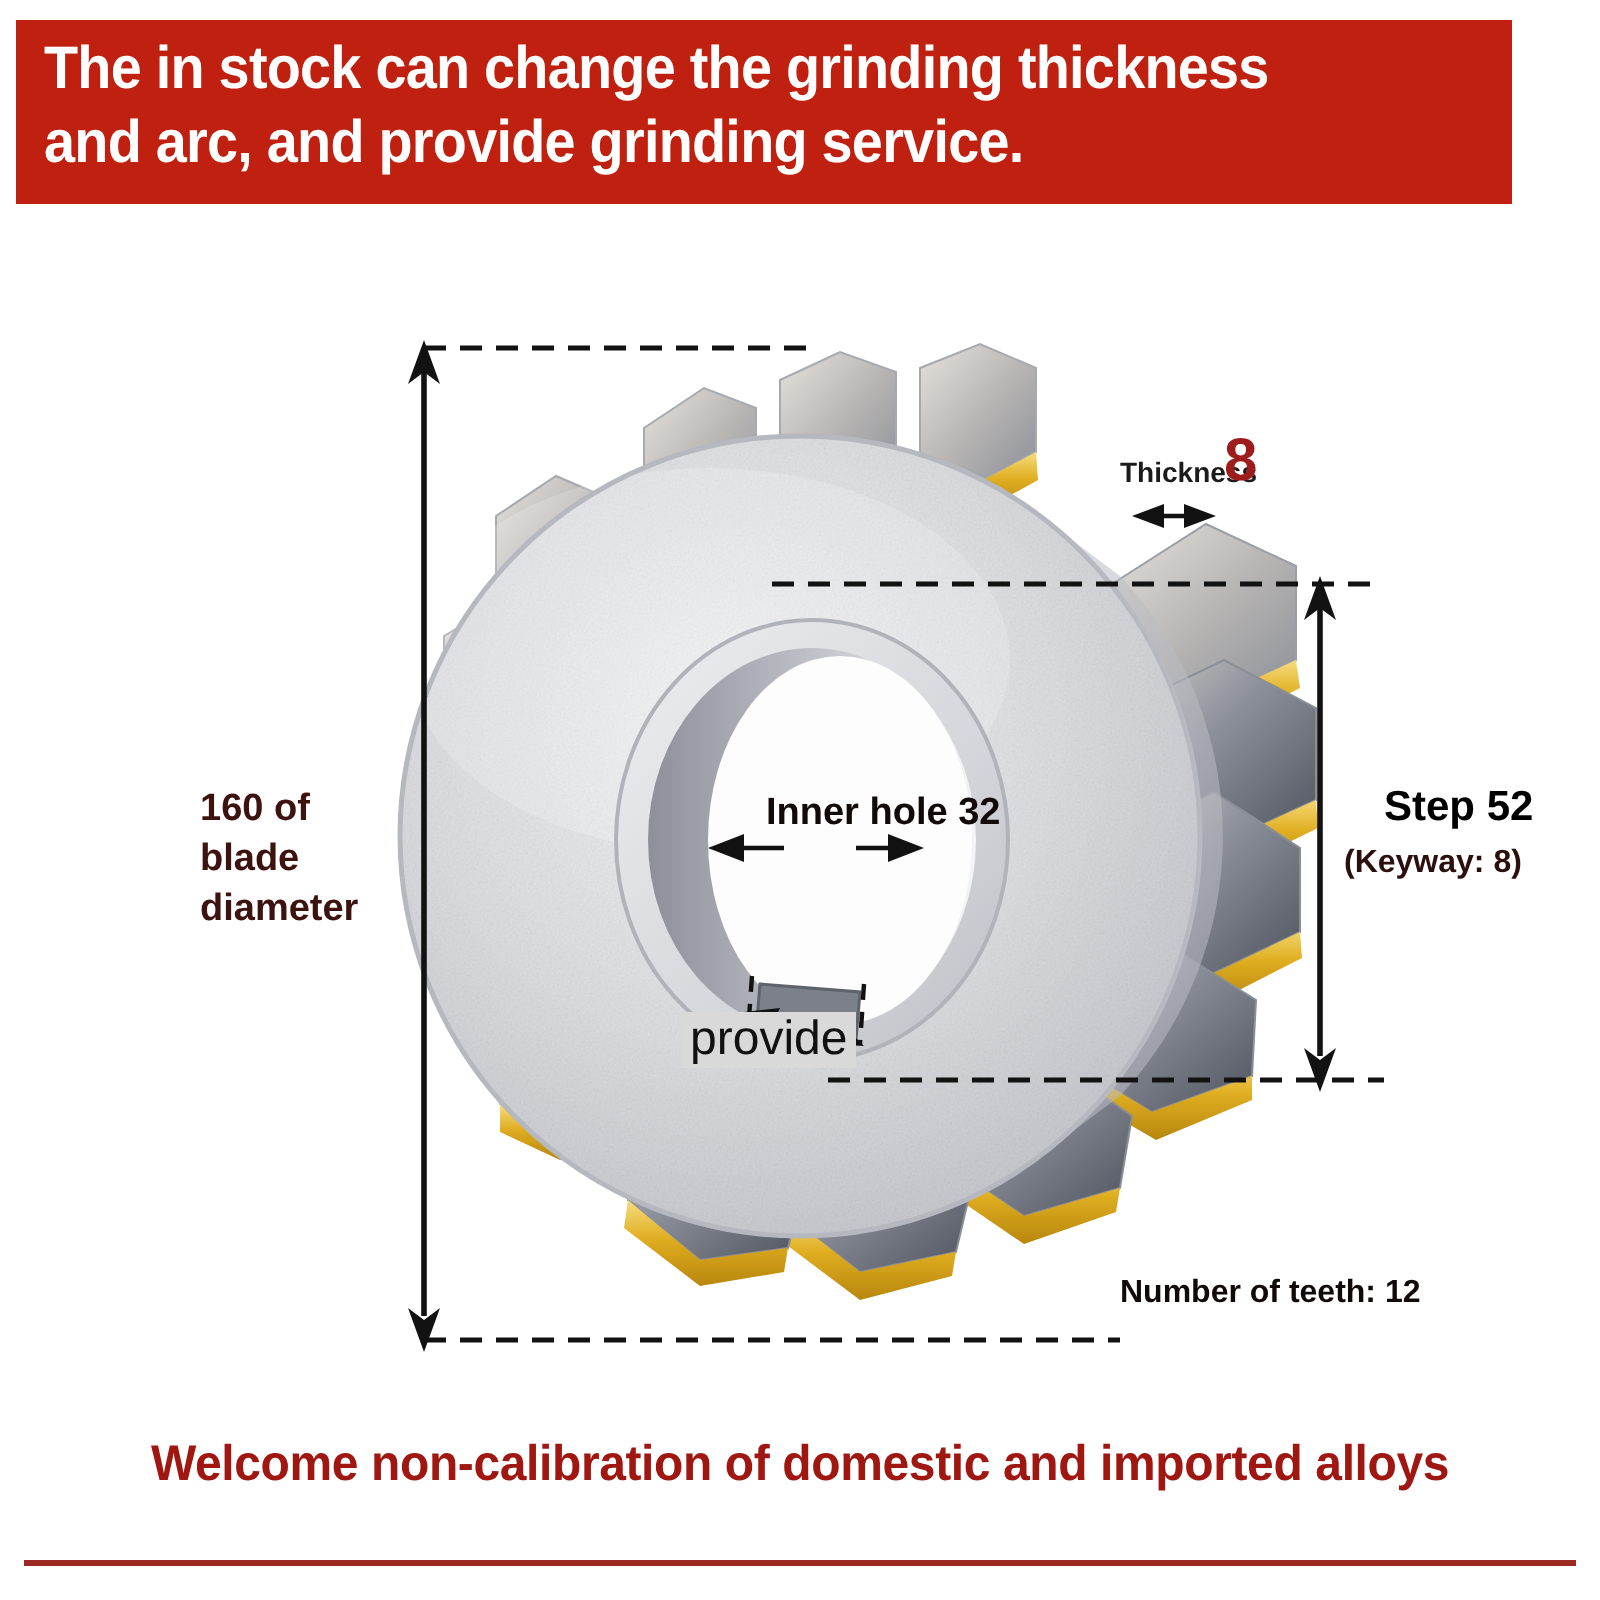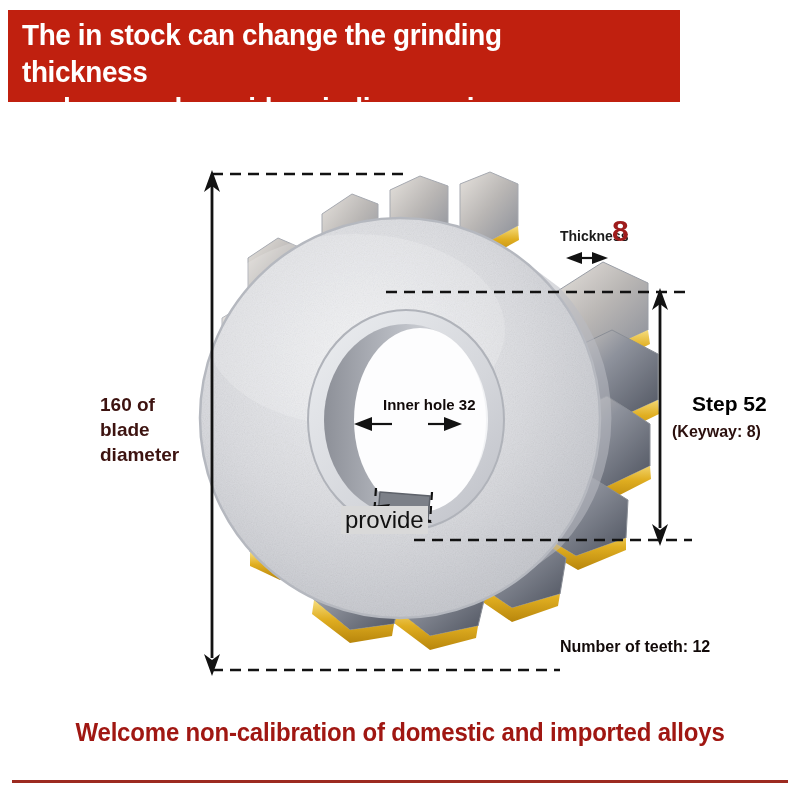--- a/index.html
+++ b/index.html
@@ -7,21 +7,21 @@
     width:800px;height:800px;
     background:#ffffff;
     font-family:"Liberation Sans", sans-serif;
     overflow:hidden;
     position:relative;
   }
   #stage{position:absolute;left:0;top:0;width:800px;height:800px;}
 
   
   .banner{
-    position:absolute;left:8px;top:10px;width:672px;height:92px;
+    position:absolute;left:8px;top:10px;width:748px;height:92px;
     background:#c0200f;
     box-sizing:border-box;
     padding:6px 14px 0 14px;
   }
   .banner-text{
     color:#ffffff;
     font-weight:bold;
     font-size:30px;
     line-height:37px;
     letter-spacing:-0.4px;
@@ -58,21 +58,21 @@
     left:672px;top:423px;font-size:16px;color:#2b0f0d;
   }
   .lbl-thickness{
     left:560px;top:228px;font-size:14px;color:#1b1b1b;
   }
   .lbl-thickness-val{
     left:612px;top:216px;font-size:30px;color:#9e1c1c;
     line-height:30px;
   }
   .lbl-innerhole{
-    left:383px;top:396px;font-size:15px;color:#120a09;
+    left:383px;top:396px;font-size:19px;color:#120a09;
   }
   .lbl-keyway{
     left:341px;top:506px;font-size:24px;color:#111111;
     background:#d9d9d9;padding:0 4px;font-weight:normal;
   }
   .lbl-teeth{
     left:560px;top:638px;font-size:16px;color:#120a09;
   }
 
   svg{position:absolute;left:0;top:0;overflow:visible;}

